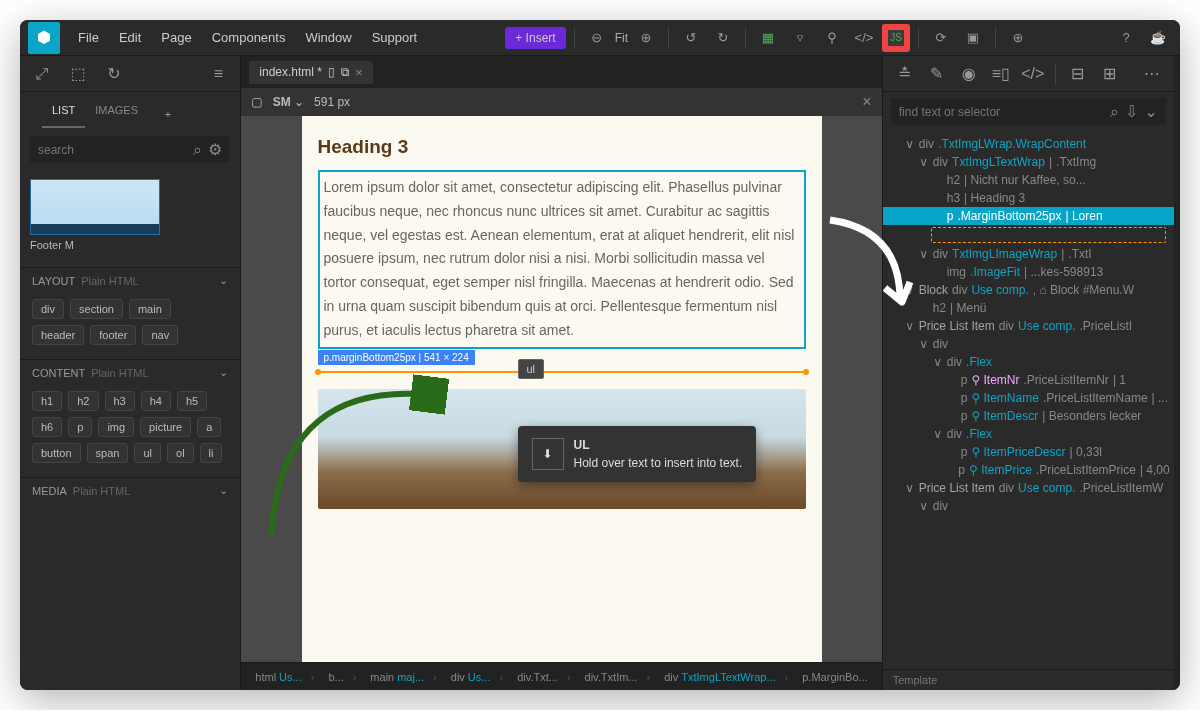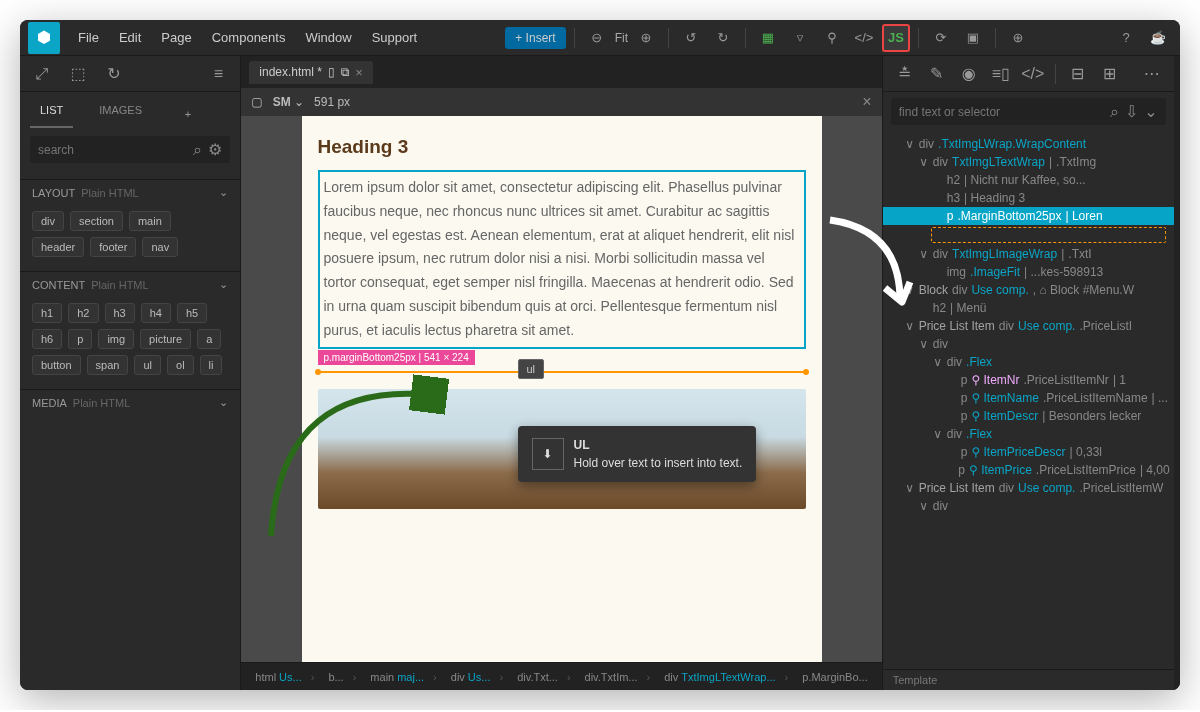--- a/index.html
+++ b/index.html
@@ -8,28 +8,28 @@
 .titlebar { height:28px; background:#3a3a3a; display:flex; align-items:center; padding:0 12px; color:#999; font-size:12px; position:relative; }
 .traffic { display:flex; gap:7px; }
 .tl { width:12px; height:12px; border-radius:50%; }
 .tl.r{background:#ff5f57}.tl.y{background:#febc2e}.tl.g{background:#28c840}
 .title { position:absolute; left:50%; transform:translateX(-50%); font-size:12px; color:#aaa; }
 .menubar { height:36px; background:#2a2a2a; display:flex; align-items:center; padding:0 8px; gap:4px; border-bottom:1px solid #1a1a1a; color:#ccc; font-size:13px; }
 .logo { width:32px; height:32px; background:#0aa5c7; display:flex; align-items:center; justify-content:center; border-radius:2px; margin-right:6px; }
 .logo svg{width:18px;height:18px;fill:#fff}
 .menuitem { padding:4px 8px; cursor:pointer; }
 .spacer{flex:1}
-.tbtn { padding:4px 10px; background:#0369a1; border-radius:3px; font-size:12px; display:flex; align-items:center; gap:4px; cursor:pointer;text-align:center; }
+.tbtn { padding:4px 10px; background:#6d28d9; border-radius:3px; font-size:12px; display:flex; align-items:center; gap:4px; cursor:pointer;text-align:center; }
 .iconbtn { width:28px; height:28px; display:flex; align-items:center; justify-content:center; color:#999; cursor:pointer; border-radius:3px; }
 .iconbtn.active{background:#3a3a3a; color:#4caf50}
 .sep{width:1px;height:20px;background:#444;margin:0 4px}
 .body { flex:1; display:flex; overflow:hidden; }
 .left { width:248px; background:#2a2a2a; display:flex; flex-direction:column; border-right:1px solid #1a1a1a; }
 .left-top { height:36px; display:flex; align-items:center; padding:0 8px; gap:8px; border-bottom:1px solid #1a1a1a; }
-.tabs { display:flex; gap:16px; padding:8px 10px 0; font-size:11px; }
+.tabs { display:flex; gap:0; padding:8px 22px 0; font-size:11px; }
 .tab { padding:4px 10px; color:#888; cursor:pointer; }
 .tab.active { color:#ddd; border-bottom:2px solid #666; }
 .search { margin:8px 10px; display:flex; align-items:center; background:#222; border-radius:3px; padding:4px 8px; }
 .search input { flex:1; background:none; border:none; color:#ccc; font-size:12px; outline:none; }
 .thumb { margin:8px 10px; }
 .thumb-img { width:130px; height:56px; background:linear-gradient(#cde6f5,#b8daf0); border:1px solid #2c6a9e; position:relative; }
 .thumb-img::after{content:'';position:absolute;bottom:0;left:0;right:0;height:10px;background:#1b3d5c}
 .thumb-label { color:#bbb; font-size:11px; margin-top:4px; }
 .section-h { padding:6px 12px; color:#999; font-size:11px; display:flex; align-items:center; gap:6px; border-top:1px solid #1a1a1a; margin-top:8px; }
 .section-h .sub{color:#666}
@@ -39,21 +39,21 @@
 .tabbar { height:32px; display:flex; align-items:center; background:#222; padding:0 8px; }
 .filetab { display:flex; align-items:center; gap:6px; padding:4px 10px; background:#333; border-radius:3px 3px 0 0; color:#ccc; font-size:12px; }
 .closex{color:#888;cursor:pointer;font-size:13px}
 .viewport-bar { height:28px; background:#333; display:flex; align-items:center; padding:0 10px; color:#bbb; font-size:12px; gap:10px; }
 .viewport-bar .closebar{margin-left:auto;color:#888;cursor:pointer;font-size:16px}
 .canvas { flex:1; background:#4a4a4a; display:flex; justify-content:center; overflow:auto; position:relative; }
 .page { width:520px; background:#fcf9f0; margin-top:0; padding:20px 16px; position:relative; }
 .h2 { color:#c19a3a; font-size:26px; font-weight:500; margin-bottom:12px; line-height:1.2; }
 .h3 { color:#5a3a1a; font-size:19px; font-weight:600; margin-bottom:12px; }
 .para { color:#666; font-size:14px; line-height:1.7; border:2px solid #06a5c7; padding:4px; }
-.sel-label { position:absolute; background:#ec4899; color:#fff; font-size:10px; padding:2px 6px; }
+.sel-label { position:absolute; background:#3b82f6; color:#fff; font-size:10px; padding:2px 6px; }
 .drop-line { height:2px; background:#ff9500; margin:8px 0; position:relative; }
 .drop-line::before,.drop-line::after{content:'';position:absolute;width:6px;height:6px;background:#ff9500;border-radius:50%;top:-2px}
 .drop-line::before{left:-3px}.drop-line::after{right:-3px}
 .ul-chip { position:absolute; background:#444; color:#ccc; padding:3px 8px; border-radius:2px; font-size:11px; border:1px solid #666; }
 .tooltip { position:absolute; background:#333; color:#ddd; padding:12px 14px; border-radius:4px; font-size:12px; display:flex; gap:10px; align-items:flex-start; box-shadow:0 4px 12px rgba(0,0,0,0.4); }
 .tooltip .ticon{width:32px;height:32px;border:1px solid #666;display:flex;align-items:center;justify-content:center}
 .coffee-img { height:120px; background:linear-gradient(180deg,#d4e5ec 0%,#c8daE2 40%,#8b6b4a 70%,#6b4a2a 100%); margin-top:16px; border-radius:2px; }
 .breadcrumb { height:28px; background:#222; display:flex; align-items:center; padding:0 8px; overflow:hidden; gap:2px; font-size:11px; color:#888; border-top:1px solid #1a1a1a; }
 .crumb { padding:2px 6px; cursor:pointer; white-space:nowrap; display:flex; gap:3px; }
 .crumb .cls{color:#0aa5c7}
@@ -103,21 +103,21 @@
     <div style="font-size:12px;color:#aaa">Fit</div>
     <div class="iconbtn">⊕</div>
     <div class="sep"></div>
     <div class="iconbtn">↺</div>
     <div class="iconbtn">↻</div>
     <div class="sep"></div>
     <div class="iconbtn" style="color:#4caf50">▦</div>
     <div class="iconbtn">▿</div>
     <div class="iconbtn">⚲</div>
     <div class="iconbtn">&lt;/&gt;</div>
-    <div class="iconbtn active" style="border:2px solid #ef4444;font-size:13px;font-weight:bold">JS</div>
+    <div class="iconbtn active" style="border:6px solid #ef4444;font-size:10px;font-weight:normal">JS</div>
     <div class="sep"></div>
     <div class="iconbtn">⟳</div>
     <div class="iconbtn">▣</div>
     <div class="sep"></div>
     <div class="iconbtn">⊕</div>
     <div class="spacer"></div>
     <div class="iconbtn">?</div>
     <div class="iconbtn" style="color:#e8934a">☕</div>
   </div>
 
@@ -133,20 +133,24 @@
       </div>
       <div class="tabs">
         <div class="tab active">LIST</div>
         <div class="tab">IMAGES</div>
         <div class="iconbtn" style="margin-left:6px">+</div>
       </div>
       <div class="search">
         <input placeholder="search" style="">
         <span style="color:#888">⌕</span>
         <span style="color:#888;margin-left:6px">⚙</span>
+      </div>
+      <div class="thumb">
+        <div class="thumb-img"></div>
+        <div class="thumb-label">Footer M</div>
       </div>
       <div class="section-h">
         <span>LAYOUT</span>
         <span class="sub">Plain HTML</span>
         <span class="spacer"></span>
           <span>⌄</span>
       </div>
       <div class="chips" id="layout-chips">
           <div class="chip">div</div>
           <div class="chip">section</div>

